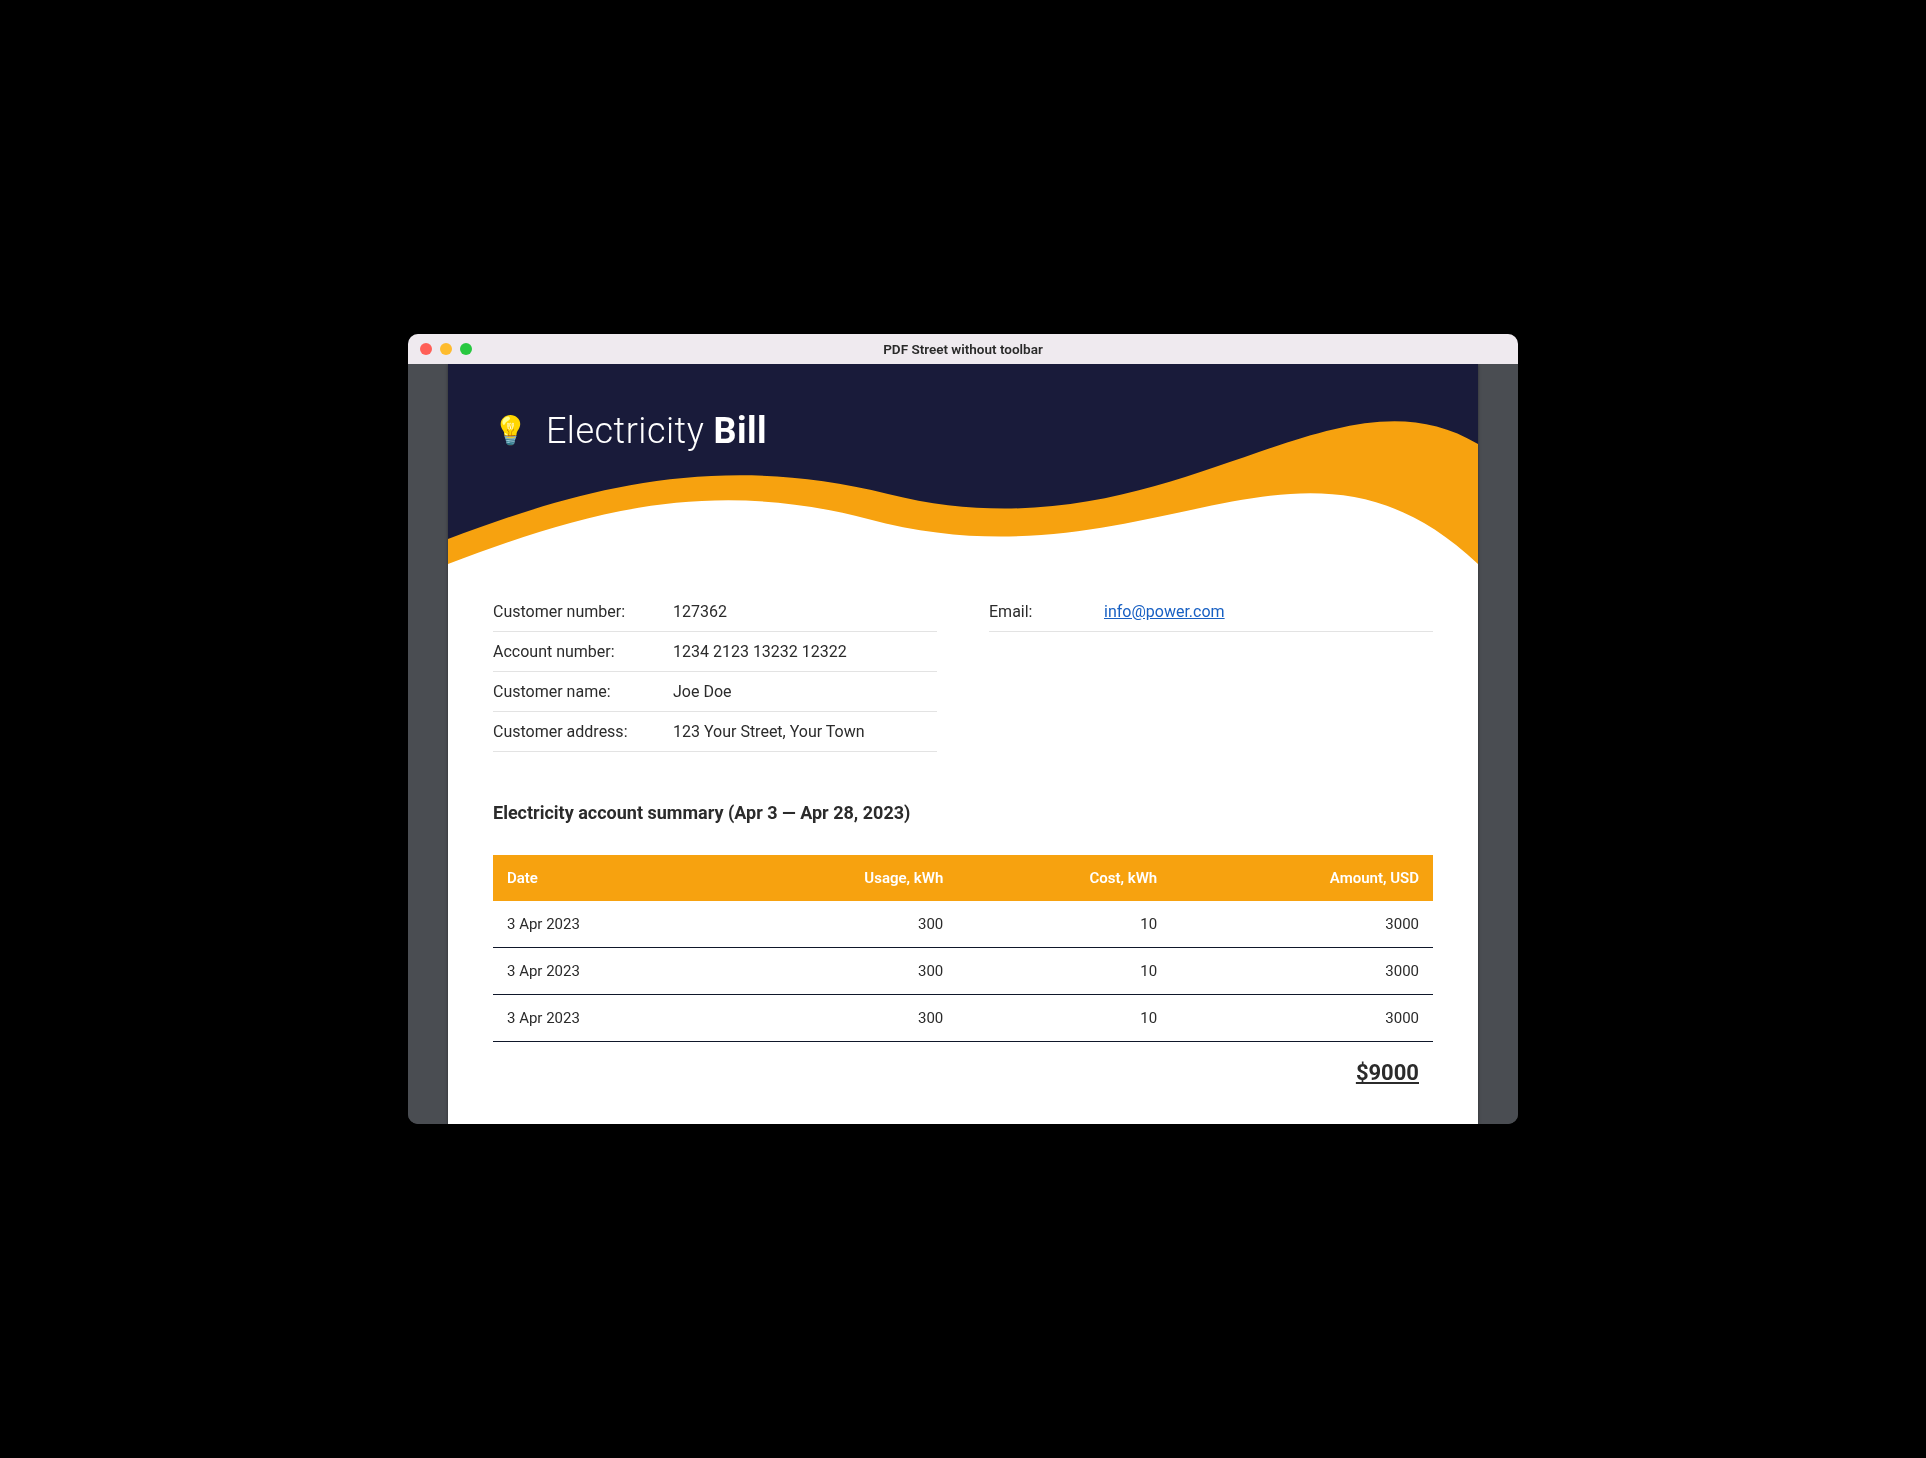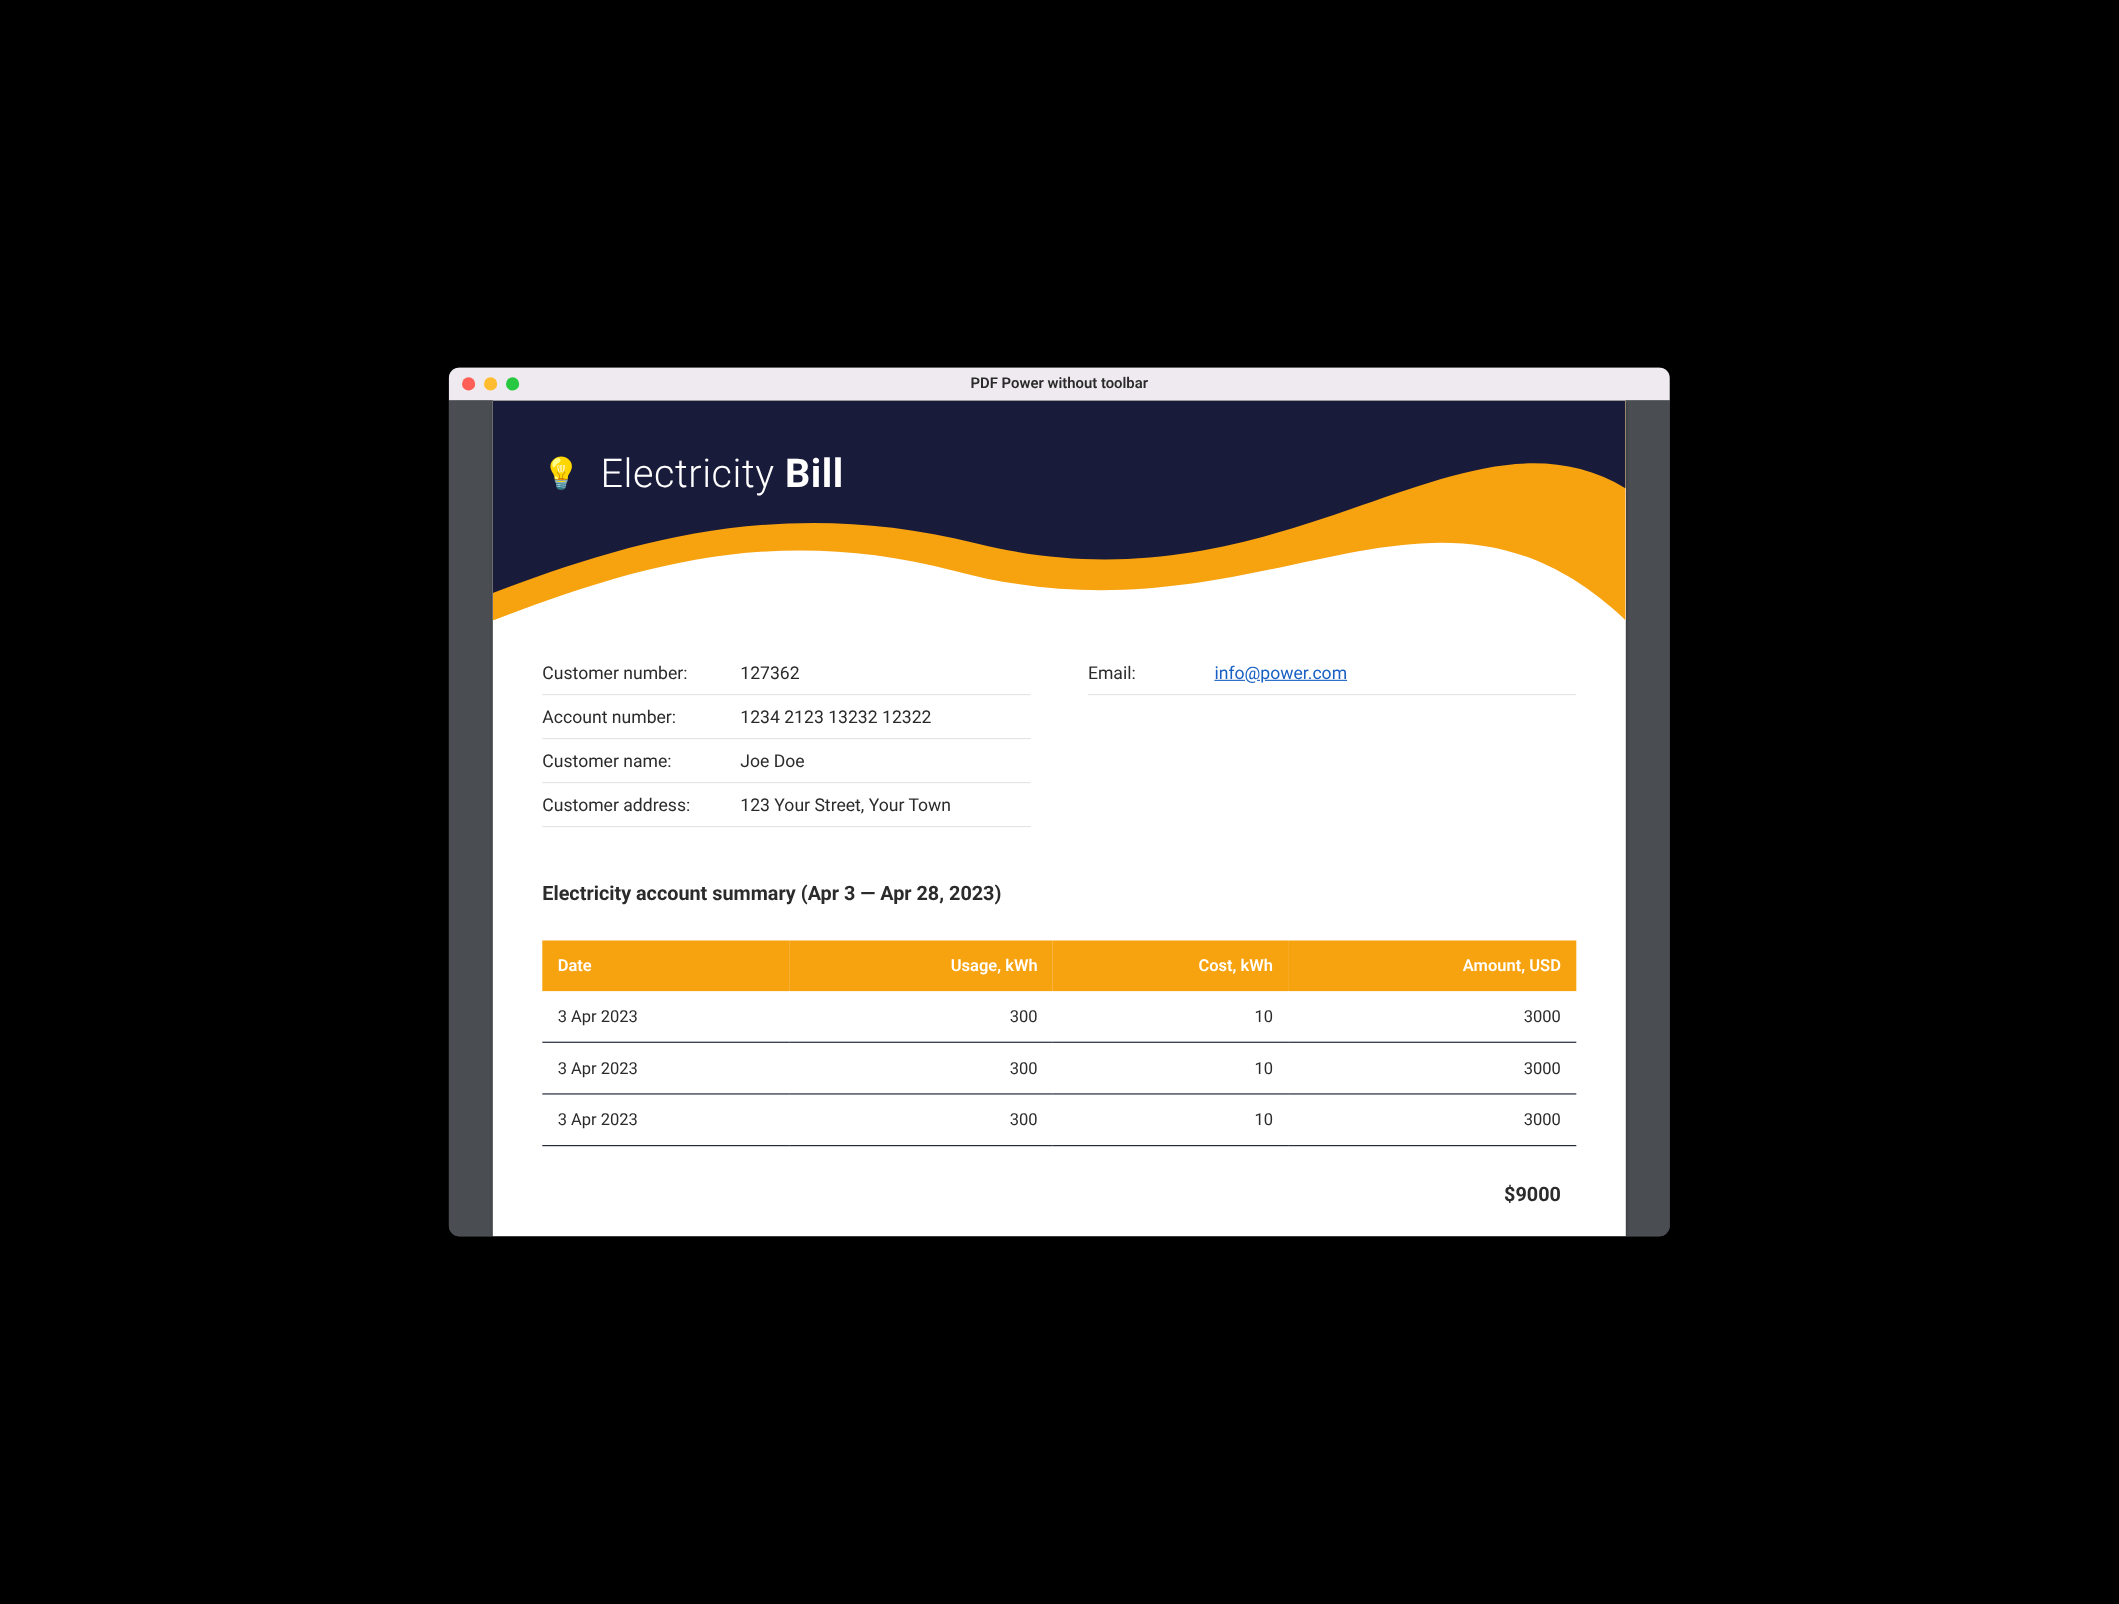--- a/index.html
+++ b/index.html
@@ -138,35 +138,36 @@
   }
   thead th.num, tbody td.num { text-align: right; }
   tbody td {
     padding: 14px 14px;
     border-bottom: 1px solid #0f172a;
     color: #2b2b2b;
   }
   .total-row td {
     border-bottom: none;
     font-weight: 700;
-    font-size: 18px;
-    padding-top: 34px;
+    font-size: 22px;
+    padding-top: 18px;
+    text-decoration: underline;
   }
 </style>
 </head>
 <body>
 
 <div class="window">
   <div class="titlebar">
     <div class="traffic-lights">
       <div class="dot red"></div>
       <div class="dot yellow"></div>
       <div class="dot green"></div>
     </div>
-    <div class="titlebar-title">PDF Power without toolbar</div>
+    <div class="titlebar-title">PDF Street without toolbar</div>
   </div>
 
   <div class="viewer">
     <div class="page">
 
       <div class="hero">
         <svg viewBox="0 0 1030 200" preserveAspectRatio="none">
           <path d="M0,0 L1030,0 L1030,200 C850,30 700,230 420,155 C250,110 120,155 0,200 Z" fill="#f7a20f"></path>
           <path d="M0,0 L1030,0 L1030,80 C880,-10 720,200 440,130 C260,85 120,130 0,175 Z" fill="#191b3a"></path>
         </svg>

